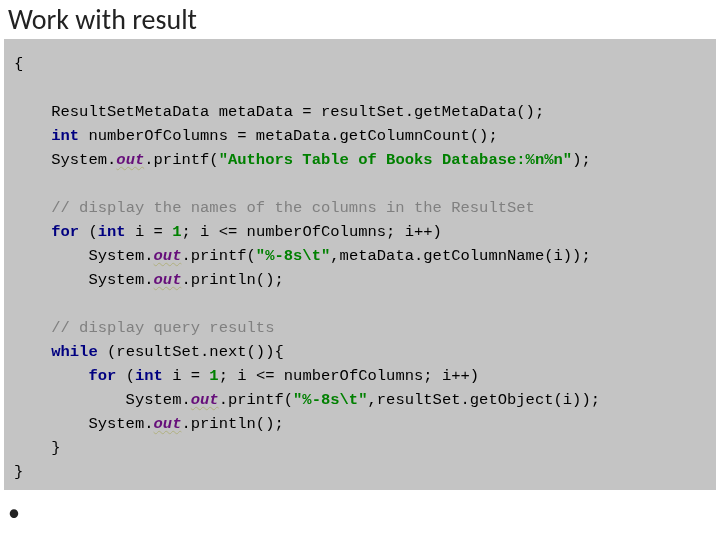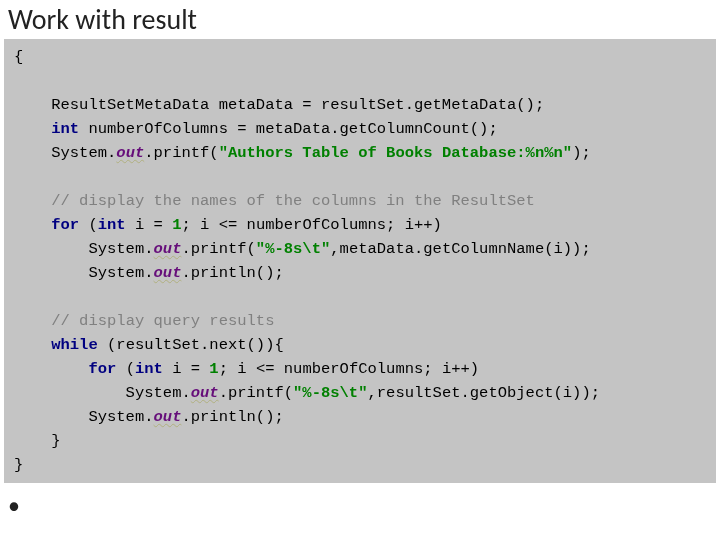--- a/index.html
+++ b/index.html
@@ -13,21 +13,21 @@
   }
   .slide-title {
     font-size: 28px;
     color: #222;
     padding: 2px 8px 2px 8px;
     font-weight: 400;
   }
   .code-block {
     background: #c4c4c4;
     margin: 0 4px 4px 4px;
-    padding: 6px 10px 6px 10px;
+    padding: 13px 10px 6px 10px;
     font-family: Consolas, "Courier New", monospace;
     font-size: 15.5px;
     line-height: 1.55;
     color: #000;
     white-space: pre;
   }
   .kw { color: #000080; font-weight: bold; }
   .str { color: #008000; font-weight: bold; }
   .cmt { color: #808080; }
   .fld { color: #660e7a; font-style: italic; font-weight: bold; }

